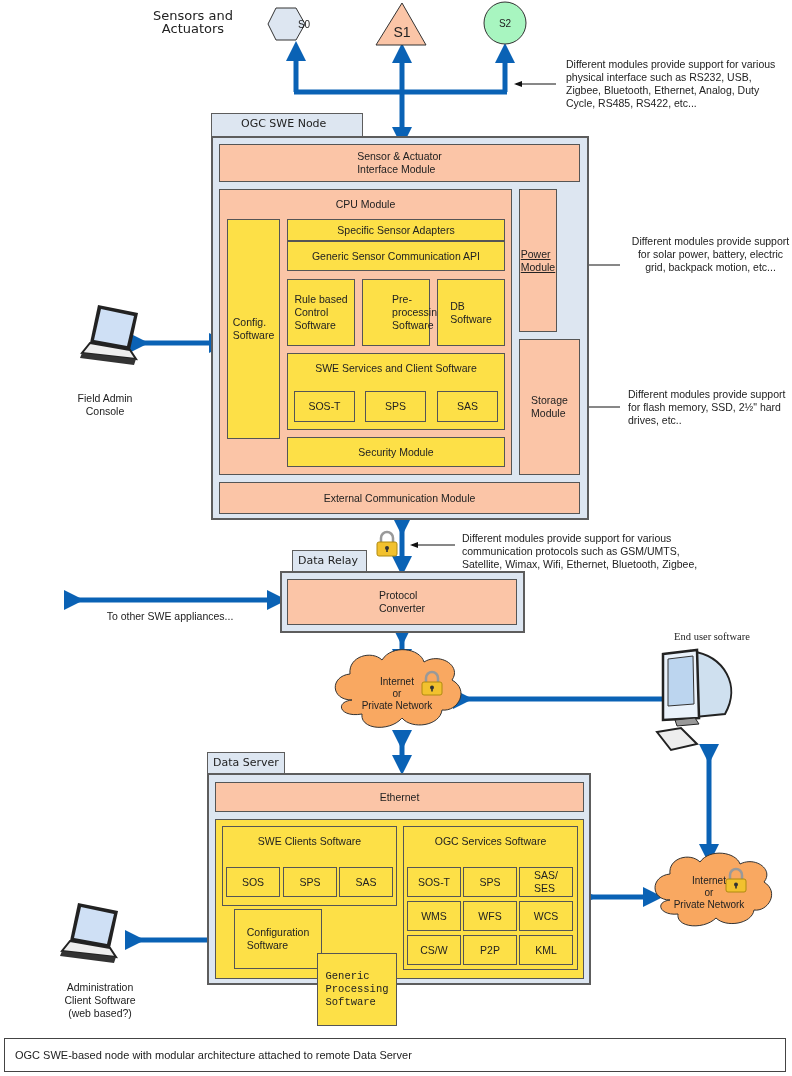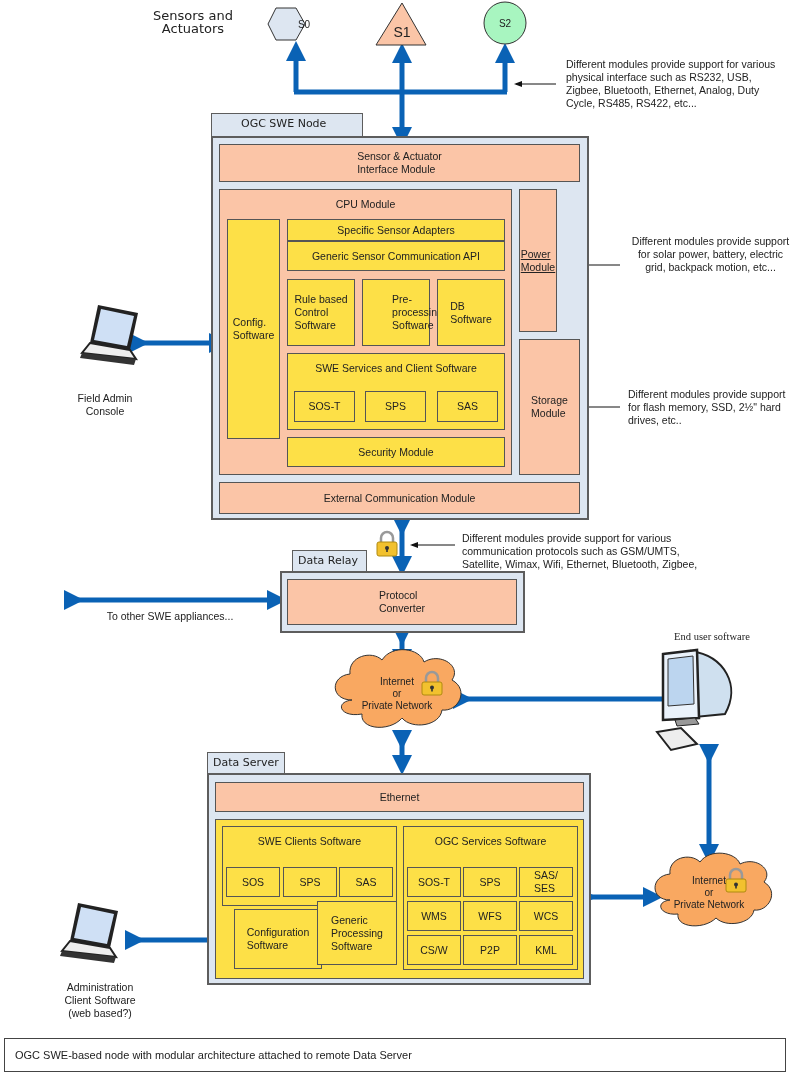--- a/index.html
+++ b/index.html
@@ -181,21 +181,21 @@
 <div class="abs orange t" style="left:215px;top:782px;width:369px;height:30px;">Ethernet</div>
 <div class="abs green" style="left:215px;top:819px;width:369px;height:160px;"></div>
 <div class="abs green t top" style="left:222px;top:826px;width:175px;height:80px;">
     <span>SWE Clients Software</span>
   </div>
 <div class="abs green t" style="left:226px;top:867px;width:54px;height:30px;">SOS</div>
 <div class="abs green t" style="left:283px;top:867px;width:54px;height:30px;">SPS</div>
 <div class="abs green t" style="left:339px;top:867px;width:54px;height:30px;">SAS</div>
 <div class="abs green t" style="left:222px;top:909px;width:88px;height:60px;white-space:pre-line;margin-left:12px;">Configuration
 Software</div>
-<div class="abs green t" style="left:317px;top:901px;width:80px;height:64px;white-space:pre-line;">Generic
+<div class="abs green t" style="left:317px;top:953px;width:80px;height:73px;white-space:pre-line;font-family:Liberation Mono, monospace;">Generic
 Processing
 Software</div>
 <div class="abs green t top" style="left:403px;top:826px;width:175px;height:144px;">
     <span>OGC Services Software</span>
   </div>
 <div class="abs green t" style="left:407px;top:867px;width:54px;height:30px;">SOS-T</div>
 <div class="abs green t" style="left:463px;top:867px;width:54px;height:30px;">SPS</div>
 <div class="abs green t" style="left:519px;top:867px;width:54px;height:30px;white-space:pre-line;">SAS/
 SES</div>
 <div class="abs green t" style="left:407px;top:901px;width:54px;height:30px;">WMS</div>

